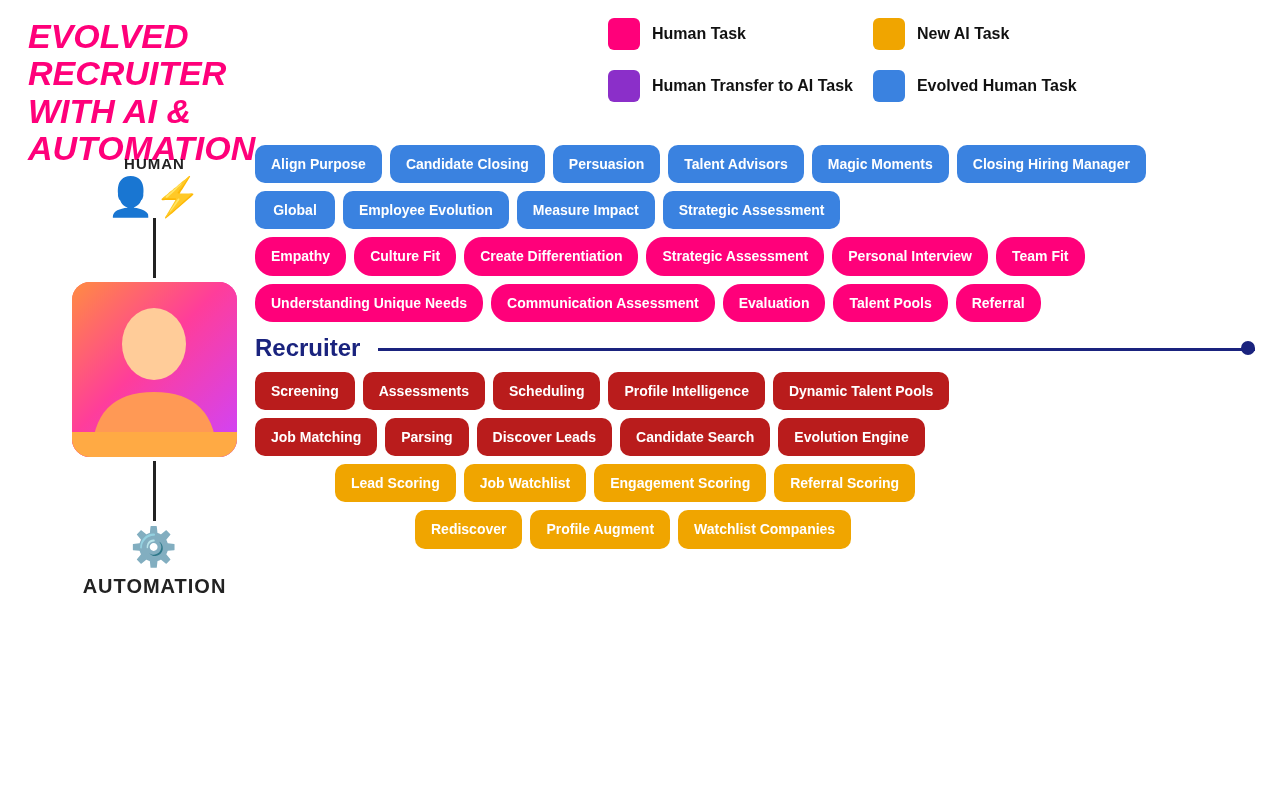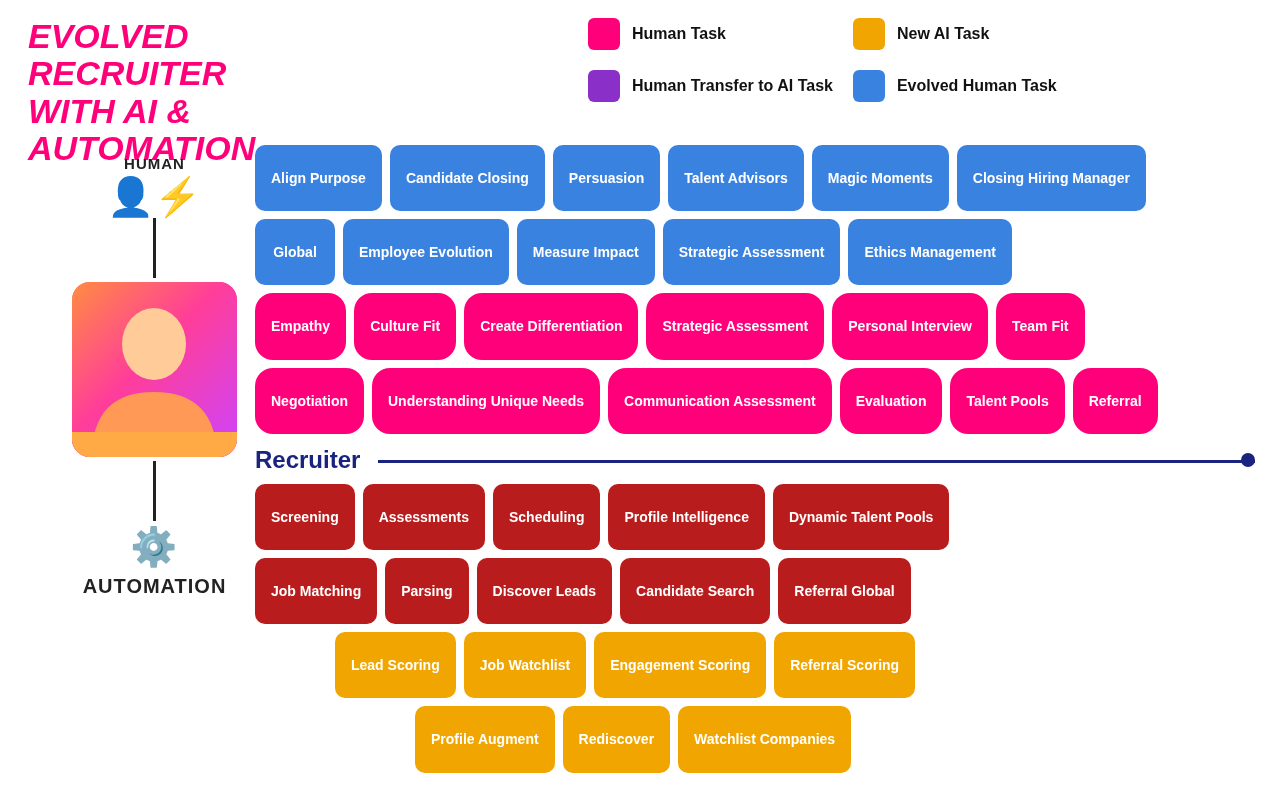--- a/index.html
+++ b/index.html
@@ -25,21 +25,21 @@
       line-height: 1.1;
       color: #ff007a;
       text-transform: uppercase;
       font-style: italic;
     }
 
     
     .legend {
       position: absolute;
       top: 18px;
-      left: 588px;
+      left: 608px;
       display: grid;
       grid-template-columns: auto auto;
       column-gap: 80px;
       row-gap: 12px;
       gap: 20px;
     }
     .legend-item {
       display: flex;
       align-items: center;
       gap: 12px;
@@ -119,21 +119,21 @@
       display: flex;
       flex-wrap: wrap;
       gap: 8px;
       margin-bottom: 8px;
       align-items: center;
     }
 
     
     .pill {
       border-radius: 10px;
-      padding: 24px 16px;
+      padding: 10px 16px;
       font-size: 14px;
       font-weight: 700;
       color: #fff;
       text-align: center;
       min-width: 80px;
       line-height: 1.3;
       cursor: default;
     }
 
     
@@ -231,32 +231,30 @@
       <div class="pill blue">Persuasion</div>
       <div class="pill blue">Talent Advisors</div>
       <div class="pill blue">Magic Moments</div>
       <div class="pill blue">Closing Hiring Manager</div>
     </div>
     <div class="task-row">
       <div class="pill blue">Global</div>
       <div class="pill blue">Employee Evolution</div>
       <div class="pill blue">Measure Impact</div>
       <div class="pill blue">Strategic Assessment</div>
-      <div class="pill blue">Ethics Management</div>
     </div>
     <div class="task-row">
       <div class="pill pink">Empathy</div>
       <div class="pill pink">Culture Fit</div>
       <div class="pill pink">Create Differentiation</div>
       <div class="pill pink">Strategic Assessment</div>
       <div class="pill pink">Personal Interview</div>
       <div class="pill pink">Team Fit</div>
     </div>
     <div class="task-row">
-      <div class="pill pink">Negotiation</div>
       <div class="pill pink">Understanding Unique Needs</div>
       <div class="pill pink">Communication Assessment</div>
       <div class="pill pink">Evaluation</div>
       <div class="pill pink">Talent Pools</div>
       <div class="pill pink">Referral</div>
     </div>
     <div class="recruiter-row">
     <div class="recruiter-line"></div>
     <span class="recruiter-label">Recruiter</span>
     <div class="recruiter-dot"></div>
@@ -266,26 +264,26 @@
       <div class="pill purple">Assessments</div>
       <div class="pill purple">Scheduling</div>
       <div class="pill purple">Profile Intelligence</div>
       <div class="pill purple">Dynamic Talent Pools</div>
     </div>
     <div class="task-row">
       <div class="pill purple">Job Matching</div>
       <div class="pill purple">Parsing</div>
       <div class="pill purple">Discover Leads</div>
       <div class="pill purple">Candidate Search</div>
-      <div class="pill purple">Referral Global</div>
+      <div class="pill purple">Evolution Engine</div>
     </div>
     <div class="task-row" style="padding-left: 80px;">
       <div class="pill orange">Lead Scoring</div>
       <div class="pill orange">Job Watchlist</div>
       <div class="pill orange">Engagement Scoring</div>
       <div class="pill orange">Referral Scoring</div>
     </div>
     <div class="task-row" style="padding-left: 160px;">
+      <div class="pill orange">Rediscover</div>
       <div class="pill orange">Profile Augment</div>
-      <div class="pill orange">Rediscover</div>
       <div class="pill orange">Watchlist Companies</div>
     </div>
   </div>
 
 </body></html>

